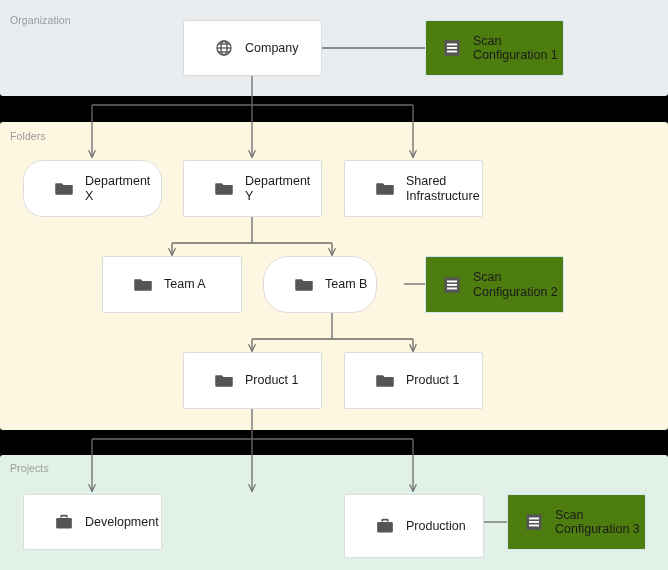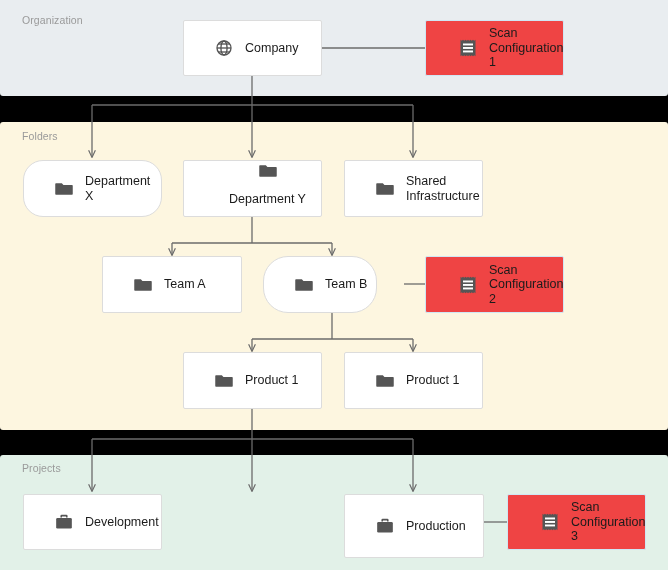--- a/index.html
+++ b/index.html
@@ -46,21 +46,20 @@
     background: #e2f1e8;
     border-radius: 3px 3px 0 0;
   }
 
   .band-label {
     position: absolute;
     font-size: 10.5px;
     color: #9a9a9a;
     letter-spacing: .1px;
     white-space: nowrap;
-    margin-left: 12px;
   }
   .lbl-organization { left: 10px; top: 14px; }
   .lbl-folders      { left: 10px; top: 130px; }
   .lbl-projects     { left: 10px; top: 462px; }
 
   
   #wires {
     position: absolute;
     left: 0;
     top: 0;
@@ -75,23 +74,23 @@
     box-sizing: border-box;
     background: #ffffff;
     border: 1px solid #dcdcdc;
     border-radius: 2px;
     display: flex;
     align-items: center;
     padding-left: 30px;
     gap: 11px;
   }
   .node.scan {
-    background: #ef4444;
+    background: #4d7c0f;
     border: 1px solid #cfe7f4;
-    padding-left: 32px;
+    padding-left: 16px;
   }
   .node-label {
     font-size: 12.5px;
     color: #1b1b1b;
     line-height: 14.5px;
     white-space: pre-line;
   }
 
   
   .icon {
@@ -179,21 +178,21 @@
 Configuration 1</span>
   </div>
 
   <div class="node" style="left:23px; top:160px; width:139px; height:57px;border-radius:20px;">
     <svg class="icon" viewBox="0 0 24 24">
       <path fill="#555555" d="M2.4 5.2 h7.0 l1.9 2.1 h10.3 a0.9 0.9 0 0 1 0.9 0.9 v9.7 a0.9 0.9 0 0 1 -0.9 0.9 H2.4 a0.9 0.9 0 0 1 -0.9 -0.9 V6.1 a0.9 0.9 0 0 1 0.9 -0.9 Z"></path>
     </svg>
     <span class="node-label">Department X</span>
   </div>
 
-  <div class="node" style="left:183px; top:160px; width:139px; height:57px;flex-direction:column;">
+  <div class="node" style="left:183px; top:160px; width:139px; height:57px;">
     <svg class="icon" viewBox="0 0 24 24">
       <path fill="#555555" d="M2.4 5.2 h7.0 l1.9 2.1 h10.3 a0.9 0.9 0 0 1 0.9 0.9 v9.7 a0.9 0.9 0 0 1 -0.9 0.9 H2.4 a0.9 0.9 0 0 1 -0.9 -0.9 V6.1 a0.9 0.9 0 0 1 0.9 -0.9 Z"></path>
     </svg>
     <span class="node-label">Department Y</span>
   </div>
 
   <div class="node" style="left:344px; top:160px; width:139px; height:57px;">
     <svg class="icon" viewBox="0 0 24 24">
       <path fill="#555555" d="M2.4 5.2 h7.0 l1.9 2.1 h10.3 a0.9 0.9 0 0 1 0.9 0.9 v9.7 a0.9 0.9 0 0 1 -0.9 0.9 H2.4 a0.9 0.9 0 0 1 -0.9 -0.9 V6.1 a0.9 0.9 0 0 1 0.9 -0.9 Z"></path>
     </svg>

